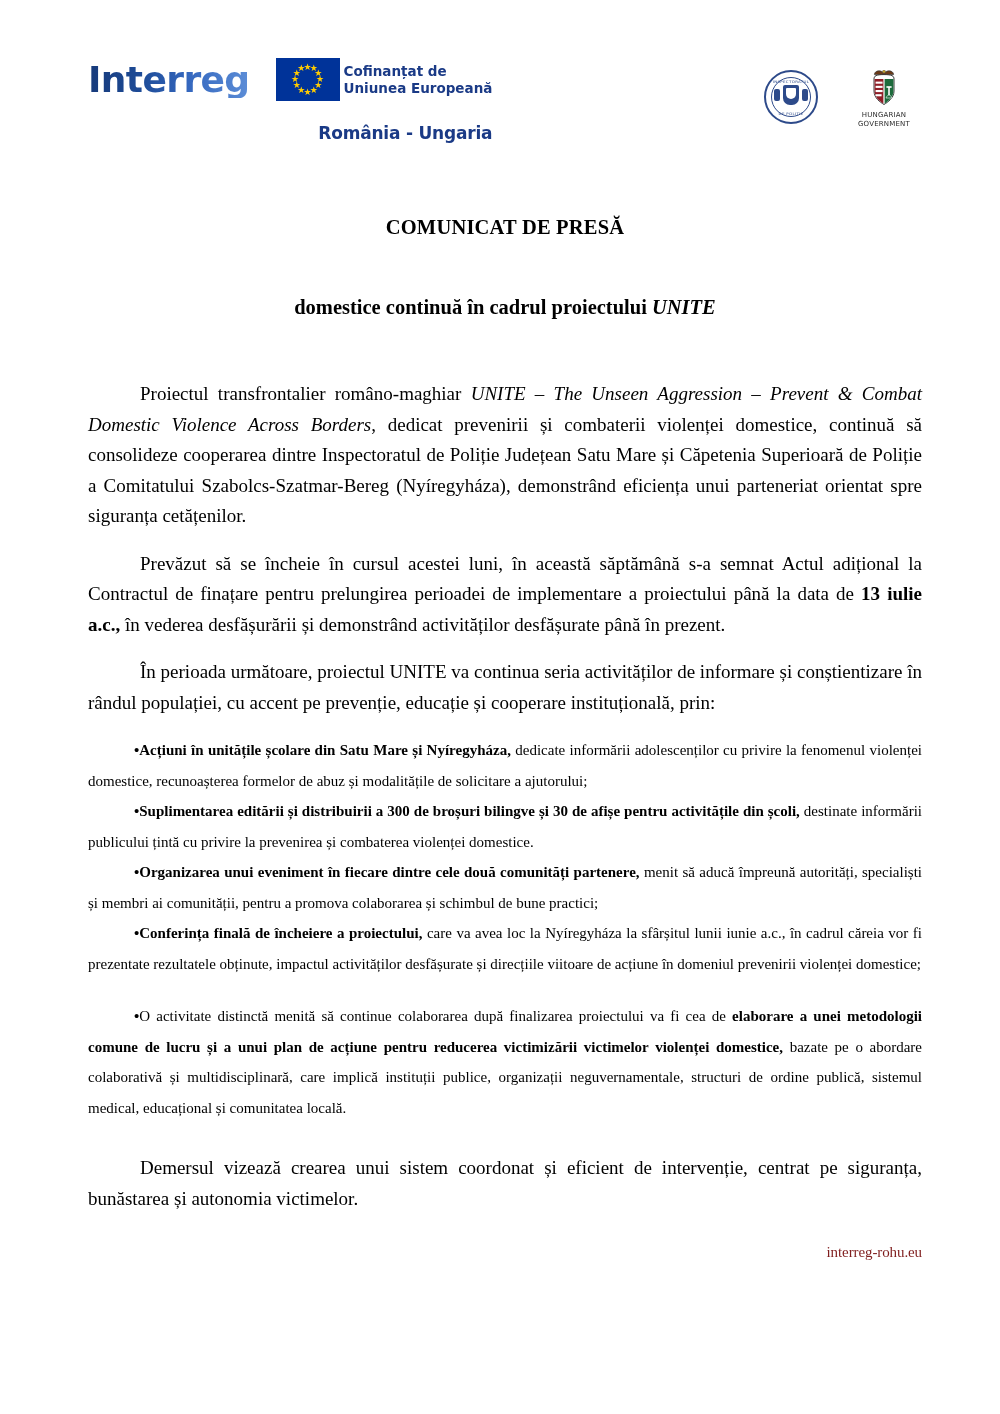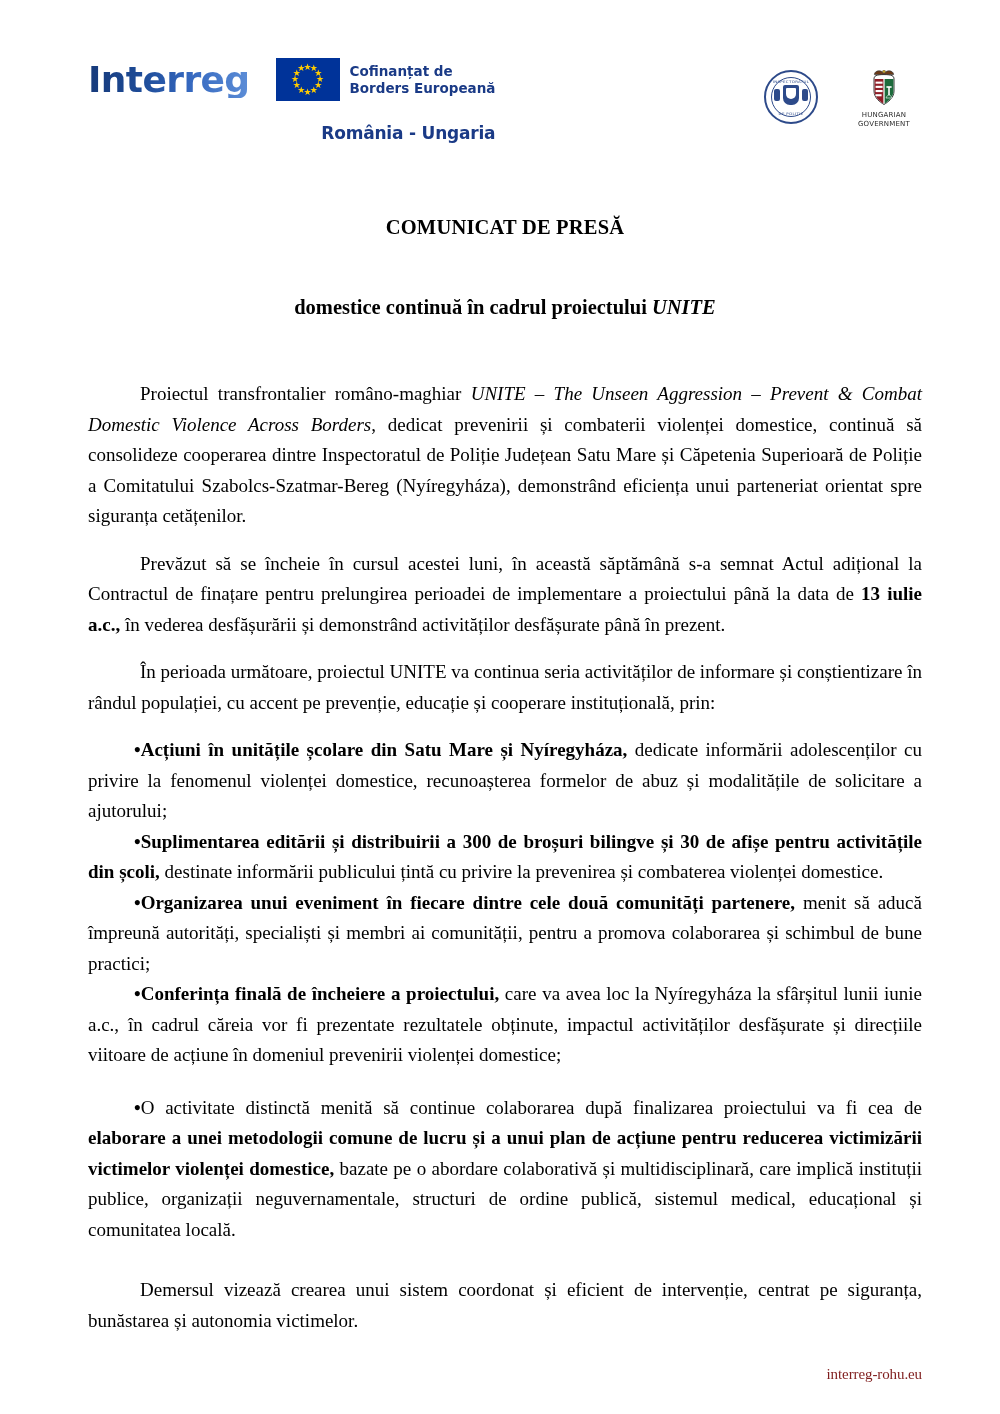--- a/index.html
+++ b/index.html
@@ -64,21 +64,21 @@
   .eu-flag .star {
     position: absolute;
     color: #FFCC00;
     font-size: 9px;
     line-height: 9px;
     width: 9px;
     height: 9px;
     text-align: center;
   }
   .eu-text {
-    margin-left: 10px;
+    margin-left: 4px;
     font-family: "DejaVu Sans", sans-serif;
     font-weight: 700;
     font-size: 13.5px;
     line-height: 16.5px;
     color: #1a3a86;
     white-space: nowrap;
   }
   .prog-name {
     margin-top: 22px;
     font-family: "DejaVu Sans", sans-serif;
@@ -205,21 +205,21 @@
     text-justify: inter-word;
     margin: 0 0 17px 0;
     text-indent: 52px;
     hyphens: none;
   }
   p.body.tight { margin-bottom: 0; }
   p.body i { font-style: italic; }
   p.body b { font-weight: 700; }
 
   p.bullet {
-    font-size: 19px;
+    font-size: 15px;
     line-height: 30.5px;
     text-align: justify;
     margin: 0;
     text-indent: 46px;
   }
   p.bullet .dot { font-weight: 700; }
   p.bullet b { font-weight: 700; }
   .gap-md { height: 22px; }
   .gap-lg { height: 30px; }
 
@@ -253,21 +253,21 @@
               <span class="star" style="left: 33.75px; top: 27.8253px;">★</span>
               <span class="star" style="left: 27.5px; top: 29.5px;">★</span>
               <span class="star" style="left: 21.25px; top: 27.8253px;">★</span>
               <span class="star" style="left: 16.6747px; top: 23.25px;">★</span>
               <span class="star" style="left: 15px; top: 17px;">★</span>
               <span class="star" style="left: 16.6747px; top: 10.75px;">★</span>
               <span class="star" style="left: 21.25px; top: 6.17468px;">★</span>
             </div>
           <div class="eu-text">
             <div>Cofinanțat de</div>
-            <div>Borders Europeană</div>
+            <div>Uniunea Europeană</div>
           </div>
         </div>
       </div>
 
       <div class="prog-name">România - Ungaria</div>
     </div>
 
     <div class="header-right">
 
       <div class="ro-police-logo">

